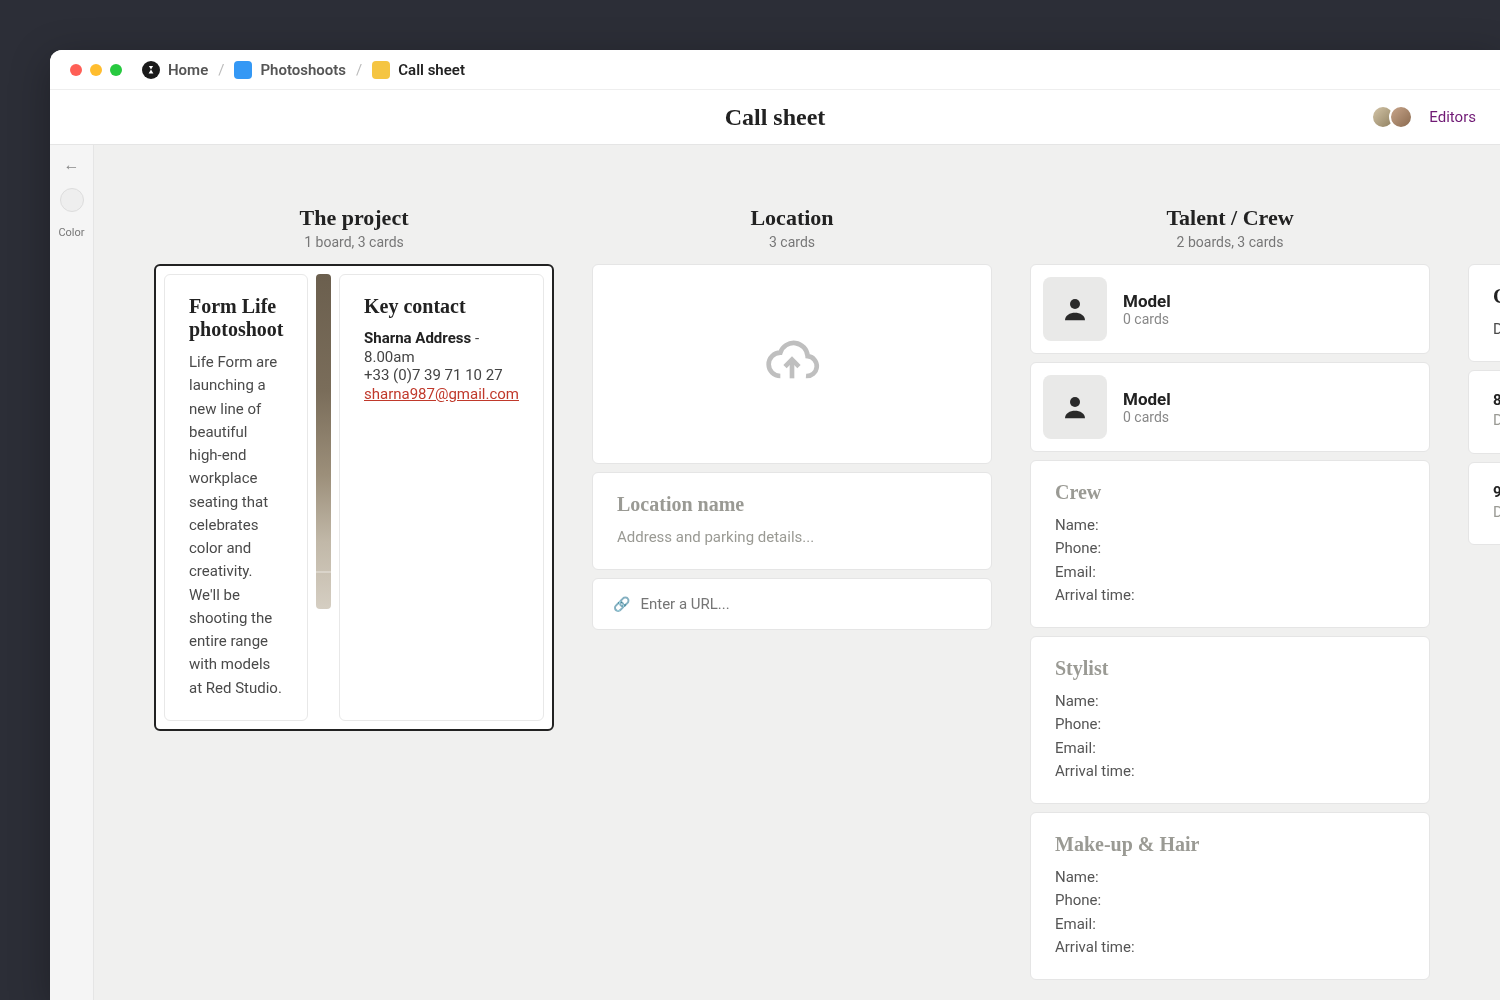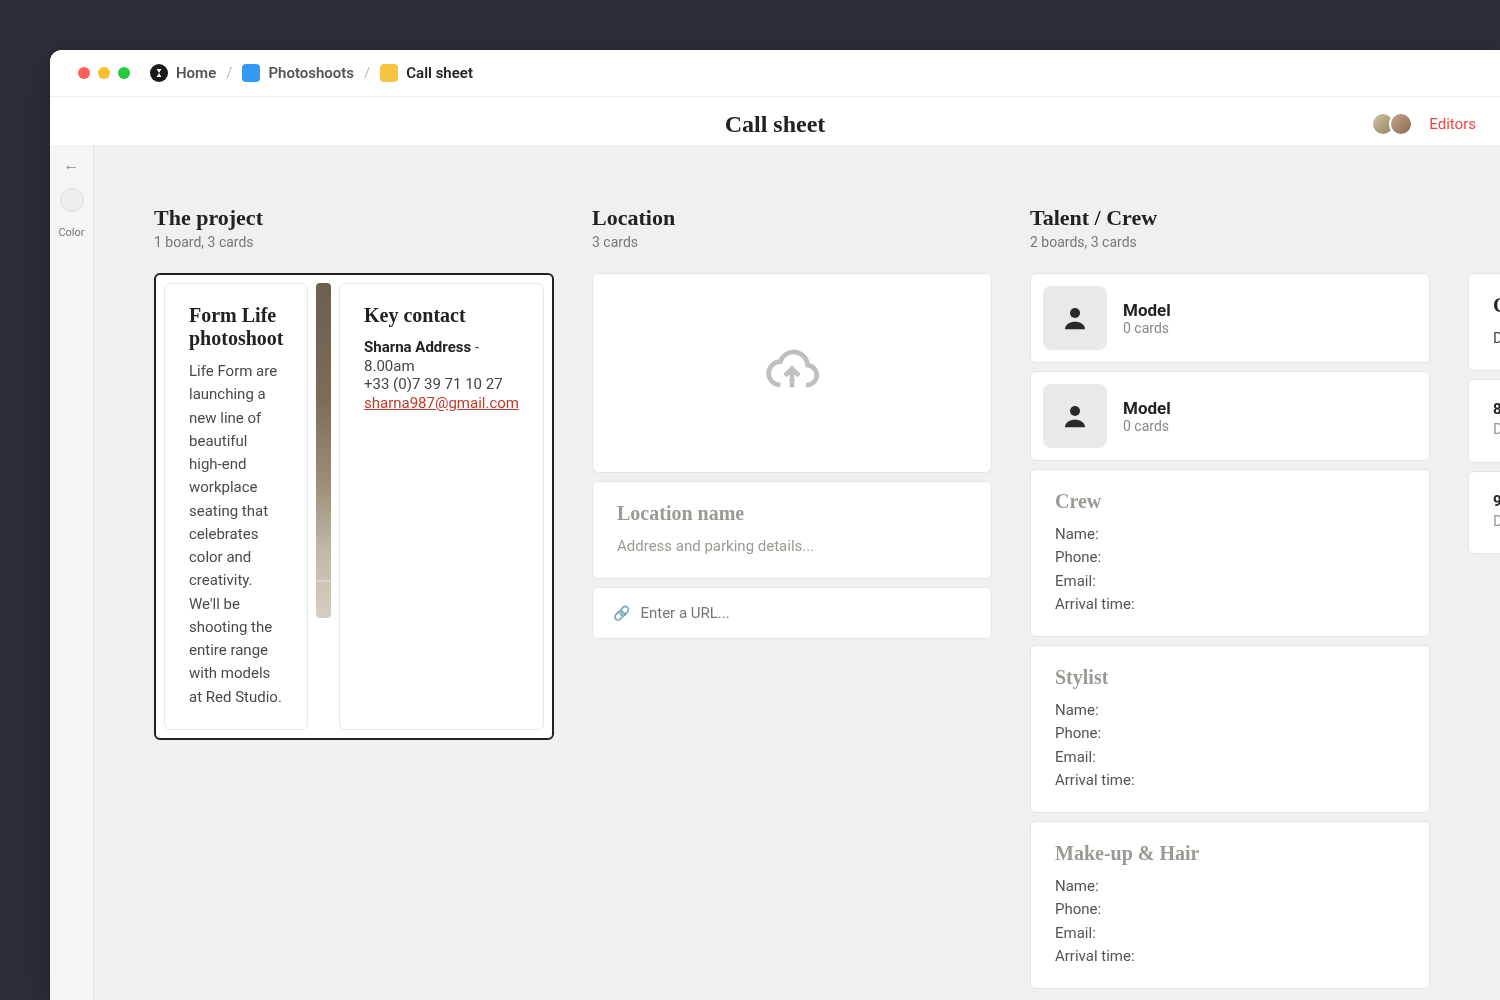--- a/index.html
+++ b/index.html
@@ -1,44 +1,44 @@
 <!DOCTYPE html>
 <html><head>
 <meta charset="utf-8">
 <style>
 *{box-sizing:border-box;margin:0;padding:0}
 body{font-family:-apple-system,BlinkMacSystemFont,"Segoe UI",Roboto,Helvetica,Arial,sans-serif;background:#2c2e37;overflow:hidden;width:1500px;height:1000px}
 .app-window{position:absolute;top:50px;left:50px;right:0;bottom:0;background:#fafafa;border-radius:12px 0 0 0;box-shadow:0 10px 40px rgba(0,0,0,.3);overflow:hidden}
-.topbar{height:47px;background:#ffffff;display:flex;align-items:center;padding:0 28px;gap:12px;border-bottom:1px solid #eee}
+.topbar{height:40px;background:#ffffff;display:flex;align-items:center;padding:0 20px;gap:12px;border-bottom:1px solid #eee}
 .traffic{display:flex;gap:8px;margin-right:8px}
 .dot{width:12px;height:12px;border-radius:50%}
 .dot.red{background:#ff5f56}.dot.yellow{background:#ffbd2e}.dot.green{background:#27c93f}
 .bc{display:flex;align-items:center;gap:10px;font-size:15px;color:#555;font-weight:600}
 .bc-sep{color:#bbb;font-weight:400}
 .bc-item{display:flex;align-items:center;gap:8px}
 .bc-icon{width:18px;height:18px;border-radius:4px;display:inline-block}
 .home-icon{background:#1a1a1a;border-radius:50%;position:relative}
 .home-icon::after{content:"";position:absolute;top:5px;left:5px;width:8px;height:8px;background:#fff;clip-path:polygon(20% 0,80% 100%,20% 100%,80% 0)}
 .blue-sq{background:#3498f5}.yellow-sq{background:#f5c542}
 .bc-item.active{color:#222}
 .subheader{height:55px;background:#fff;border-bottom:1px solid #e5e5e5;display:flex;align-items:center;padding:0 24px;position:relative}
 .page-title{font-family:Georgia,"Times New Roman",serif;font-weight:700;font-size:24px;color:#222;position:absolute;left:50%;transform:translateX(-50%)}
-.editors{margin-left:auto;display:flex;align-items:center;gap:16px;font-size:15px;color:#ef4444}
+.editors{margin-left:auto;display:flex;align-items:center;gap:16px;font-size:15px;color:#701a75}
 .avs{display:flex}
 .av{width:24px;height:24px;border-radius:50%;background:linear-gradient(135deg,#c8a58b,#8a6a4f);border:2px solid #fff;margin-left:-6px}
 .av:first-child{margin-left:0;background:linear-gradient(135deg,#d4c5a8,#8f8060)}
 .workspace{display:flex;position:absolute;top:95px;left:0;right:0;bottom:0}
 .sidebar{width:44px;background:#f5f5f5;border-right:1px solid #e5e5e5;display:flex;flex-direction:column;align-items:center;padding-top:10px;gap:14px}
 .back-arrow{font-size:16px;color:#888}
 .color-chip{width:24px;height:24px;border-radius:50%;background:#eee;border:1px solid #ddd}
 .color-label{font-size:11px;color:#777}
 .canvas{flex:1;background:#f0f0ef;padding:60px 0 0 60px;overflow:hidden}
 .columns{display:flex;gap:38px;height:100%}
 .col{width:400px;flex-shrink:0}
-.col-hdr{margin-bottom:23px}
+.col-hdr{text-align:center;margin-bottom:14px}
 .col-title{font-family:Georgia,"Times New Roman",serif;font-weight:700;font-size:22px;color:#222}
 .col-sub{font-size:14px;color:#777;margin-top:3px}
 .cards{display:flex;flex-direction:column;gap:8px}
 .card{background:#fff;border:1px solid #e5e5e5;border-radius:6px;padding:20px 24px}
 .card-head{font-family:Georgia,"Times New Roman",serif;font-weight:700;font-size:20px;color:#222;margin-bottom:10px}
 .card-head.muted{color:#9a9a94}
 .card-text{font-size:15px;line-height:1.55;color:#4a4a4a}
 .card-text.muted{color:#9a9a94}
 .sel-wrap{background:#fff;border:2px solid #222;border-radius:6px;padding:8px;display:flex;flex-direction:row;gap:8px}
 .sel-wrap .card{border:1px solid #e8e8e8}

